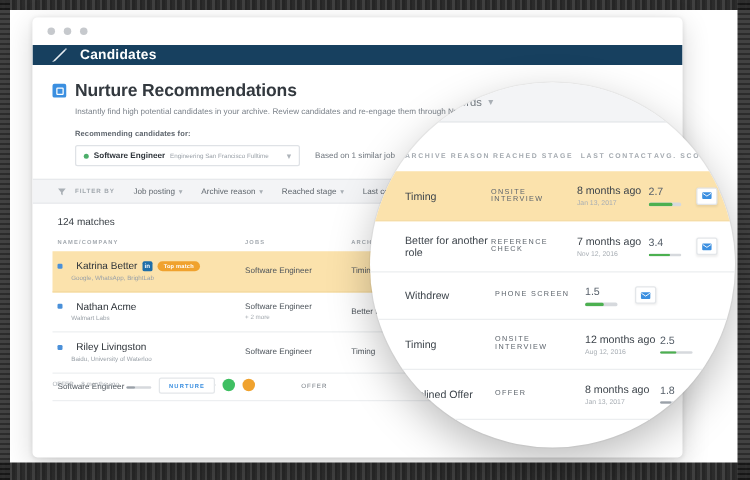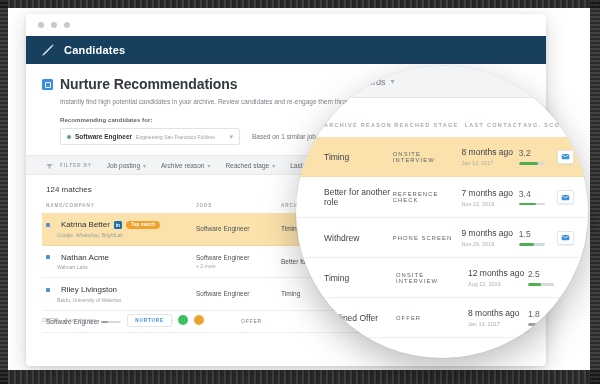--- a/index.html
+++ b/index.html
@@ -25,21 +25,21 @@
 
   
   #titlebar {
     height:22px; background:#ffffff;
     display:flex; align-items:center; padding-left:12px; gap:7px;
   }
   .dot { width:6px; height:6px; border-radius:50%; background:#c6c9cd; }
 
   
   #app-header {
-    height:28px; background:#17405f;
+    height:16px; background:#17405f;
     display:flex; align-items:center; padding-left:14px; gap:9px;
   }
   #pencil-icon { width:15px; height:15px; display:block; }
   #app-title {
     color:#ffffff; font-size:11px; font-weight:bold; letter-spacing:.2px;
   }
 
   
   #page-body { background:#ffffff; padding:12px 16px 0 16px; position:relative; }
 
@@ -371,21 +371,21 @@
       </div>
       <div id="mag-rows-host">
           <div class="mag-row highlight">
             <div class="mg-reason">Timing</div>
             <div class="mg-stage">ONSITE INTERVIEW</div>
             <div class="mg-contact">
               <div class="mg-ago">8 months ago</div>
               <div class="mg-date">Jan 13, 2017</div>
             </div>
             <div class="mg-score">
-              <div class="mg-score-val">3.2</div>
+              <div class="mg-score-val">2.7</div>
               <div class="mg-bar">
                 <i style="width: 74%; background: rgb(76, 176, 80);"></i>
               </div>
             </div>
             <div class="mg-mail">
               <svg viewBox="0 0 24 24">
                 <rect x="2" y="5" width="20" height="14" rx="2" fill="#3b8fe0"></rect>
                 <path d="M3 7l9 6 9-6" stroke="#fff" stroke-width="2" fill="none"></path>
               </svg>
             </div>
@@ -406,24 +406,20 @@
             <div class="mg-mail">
               <svg viewBox="0 0 24 24">
                 <rect x="2" y="5" width="20" height="14" rx="2" fill="#3b8fe0"></rect>
                 <path d="M3 7l9 6 9-6" stroke="#fff" stroke-width="2" fill="none"></path>
               </svg>
             </div>
           </div>
           <div class="mag-row">
             <div class="mg-reason">Withdrew</div>
             <div class="mg-stage">PHONE SCREEN</div>
-            <div class="mg-contact">
-              <div class="mg-ago">9 months ago</div>
-              <div class="mg-date">Nov 29, 2016</div>
-            </div>
             <div class="mg-score">
               <div class="mg-score-val">1.5</div>
               <div class="mg-bar">
                 <i style="width: 58%; background: rgb(76, 176, 80);"></i>
               </div>
             </div>
             <div class="mg-mail">
               <svg viewBox="0 0 24 24">
                 <rect x="2" y="5" width="20" height="14" rx="2" fill="#3b8fe0"></rect>
                 <path d="M3 7l9 6 9-6" stroke="#fff" stroke-width="2" fill="none"></path>

